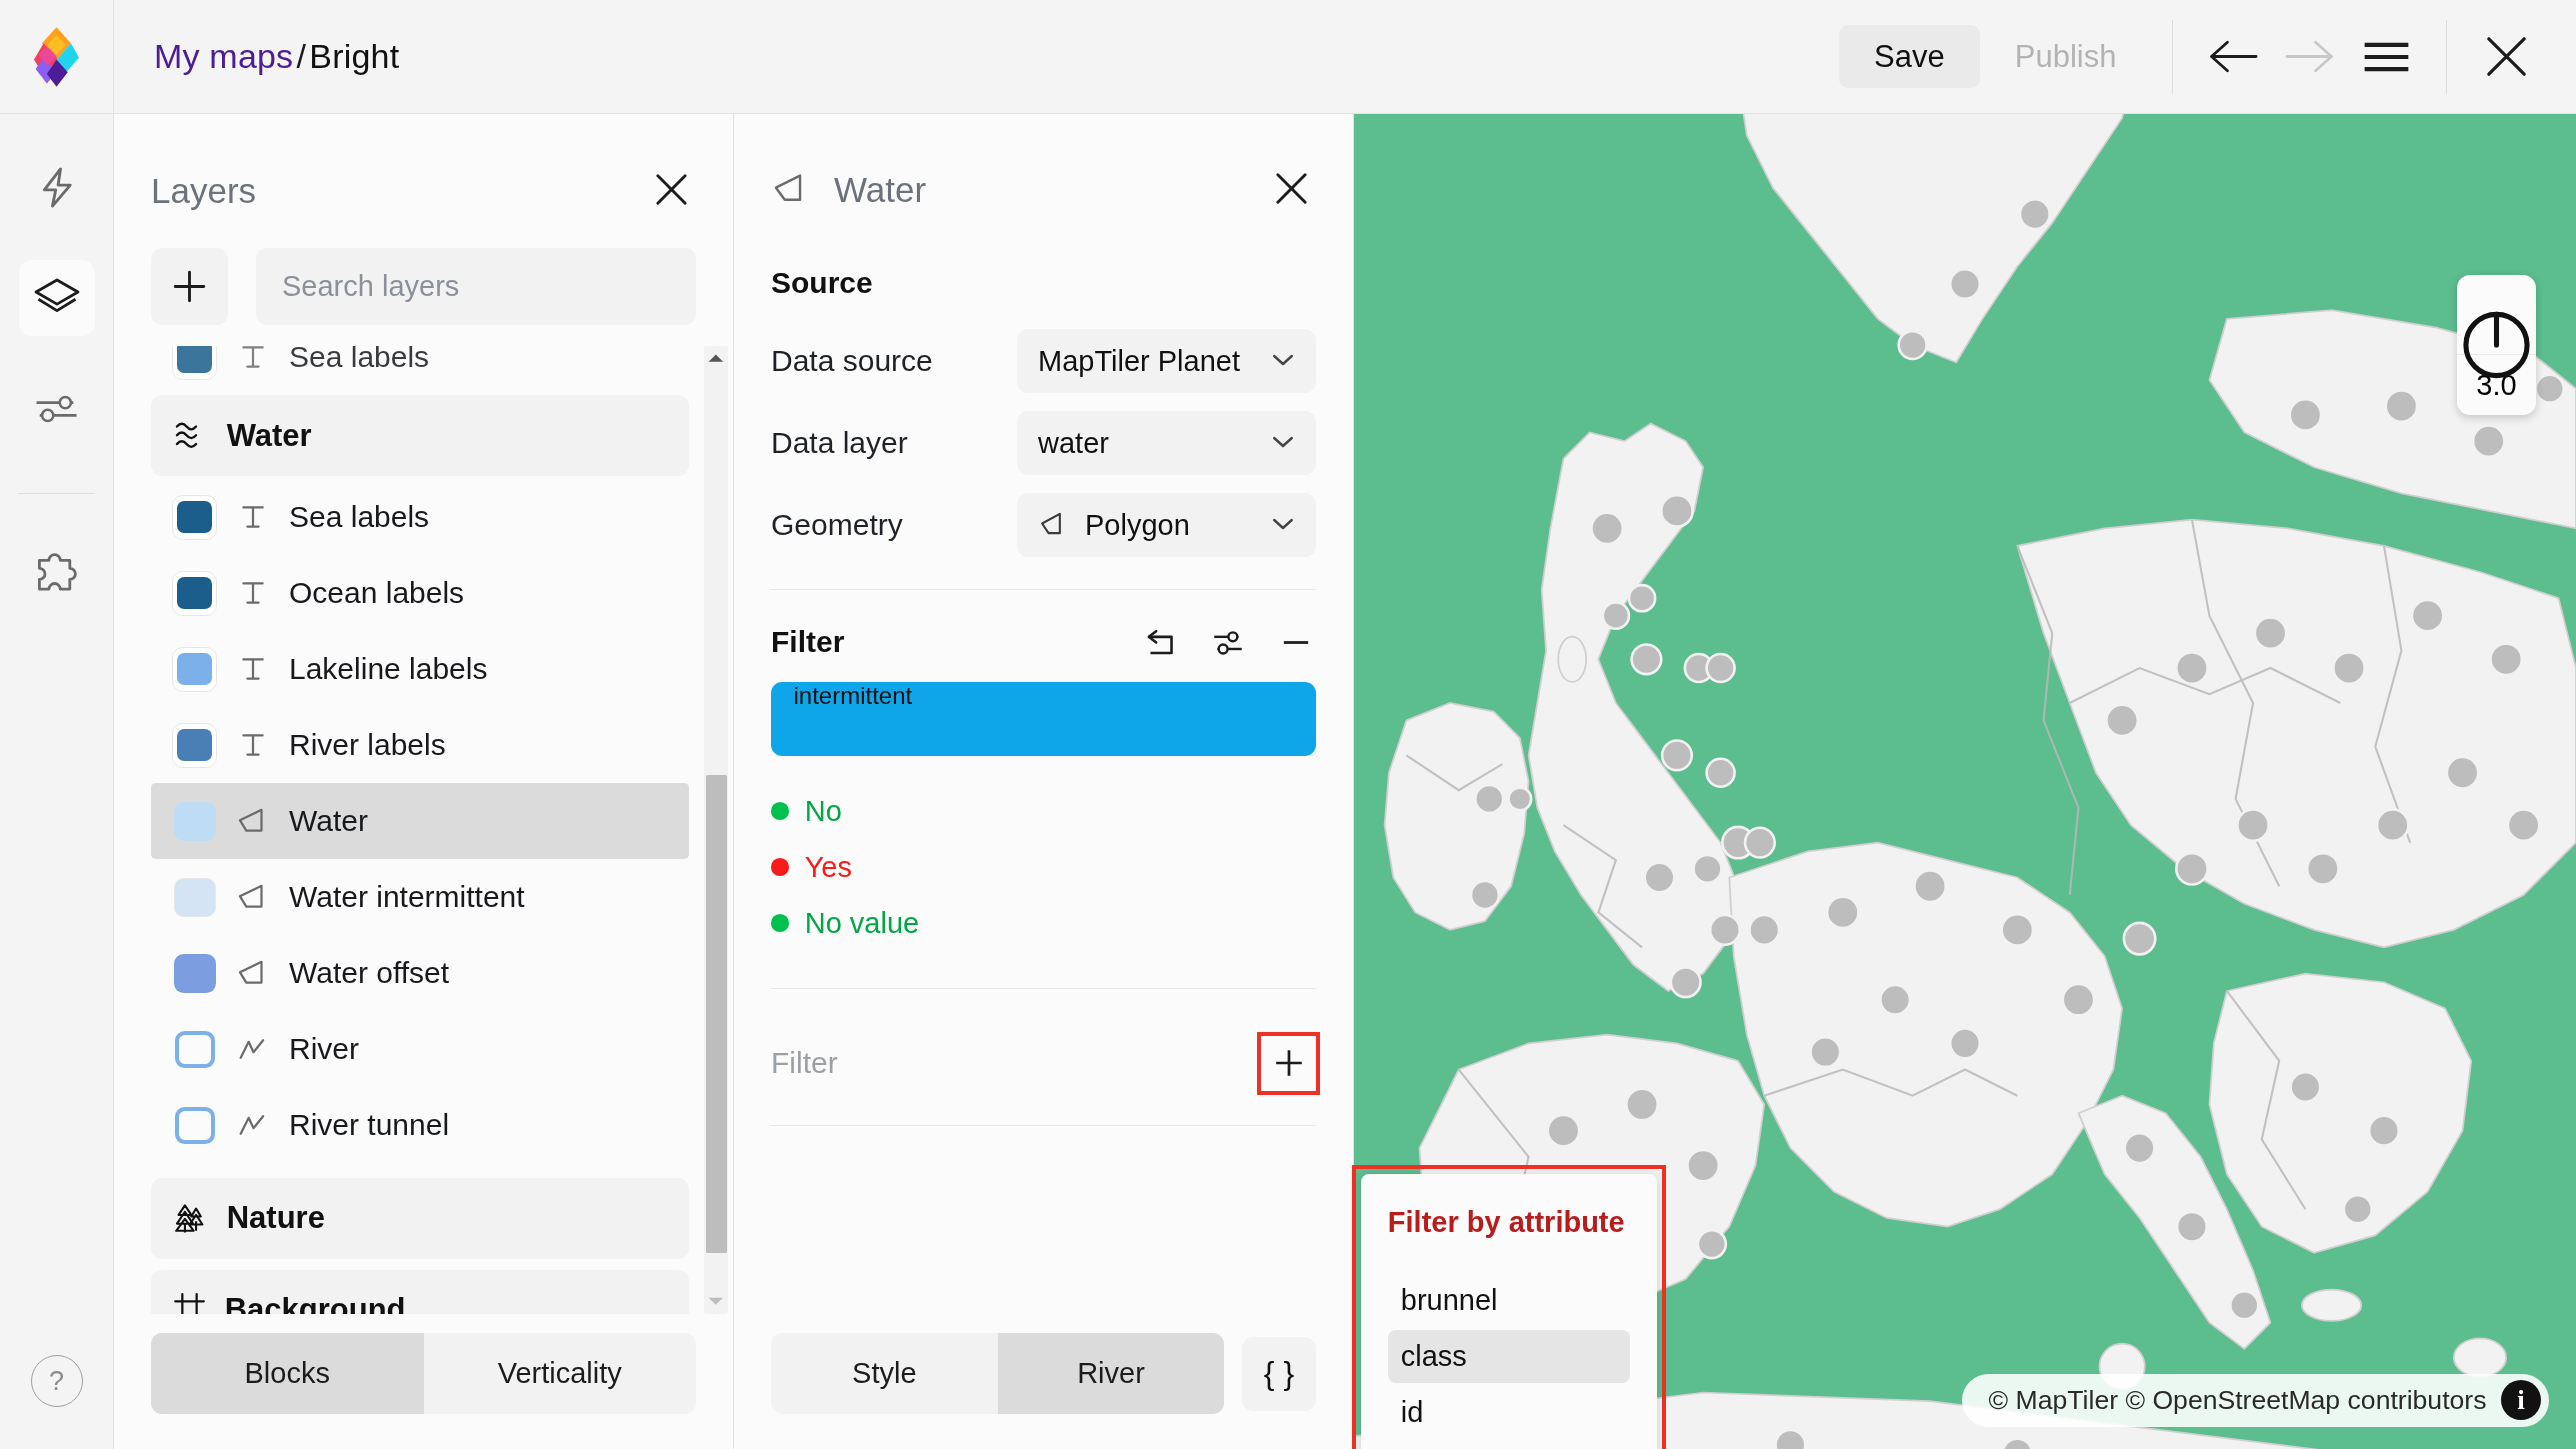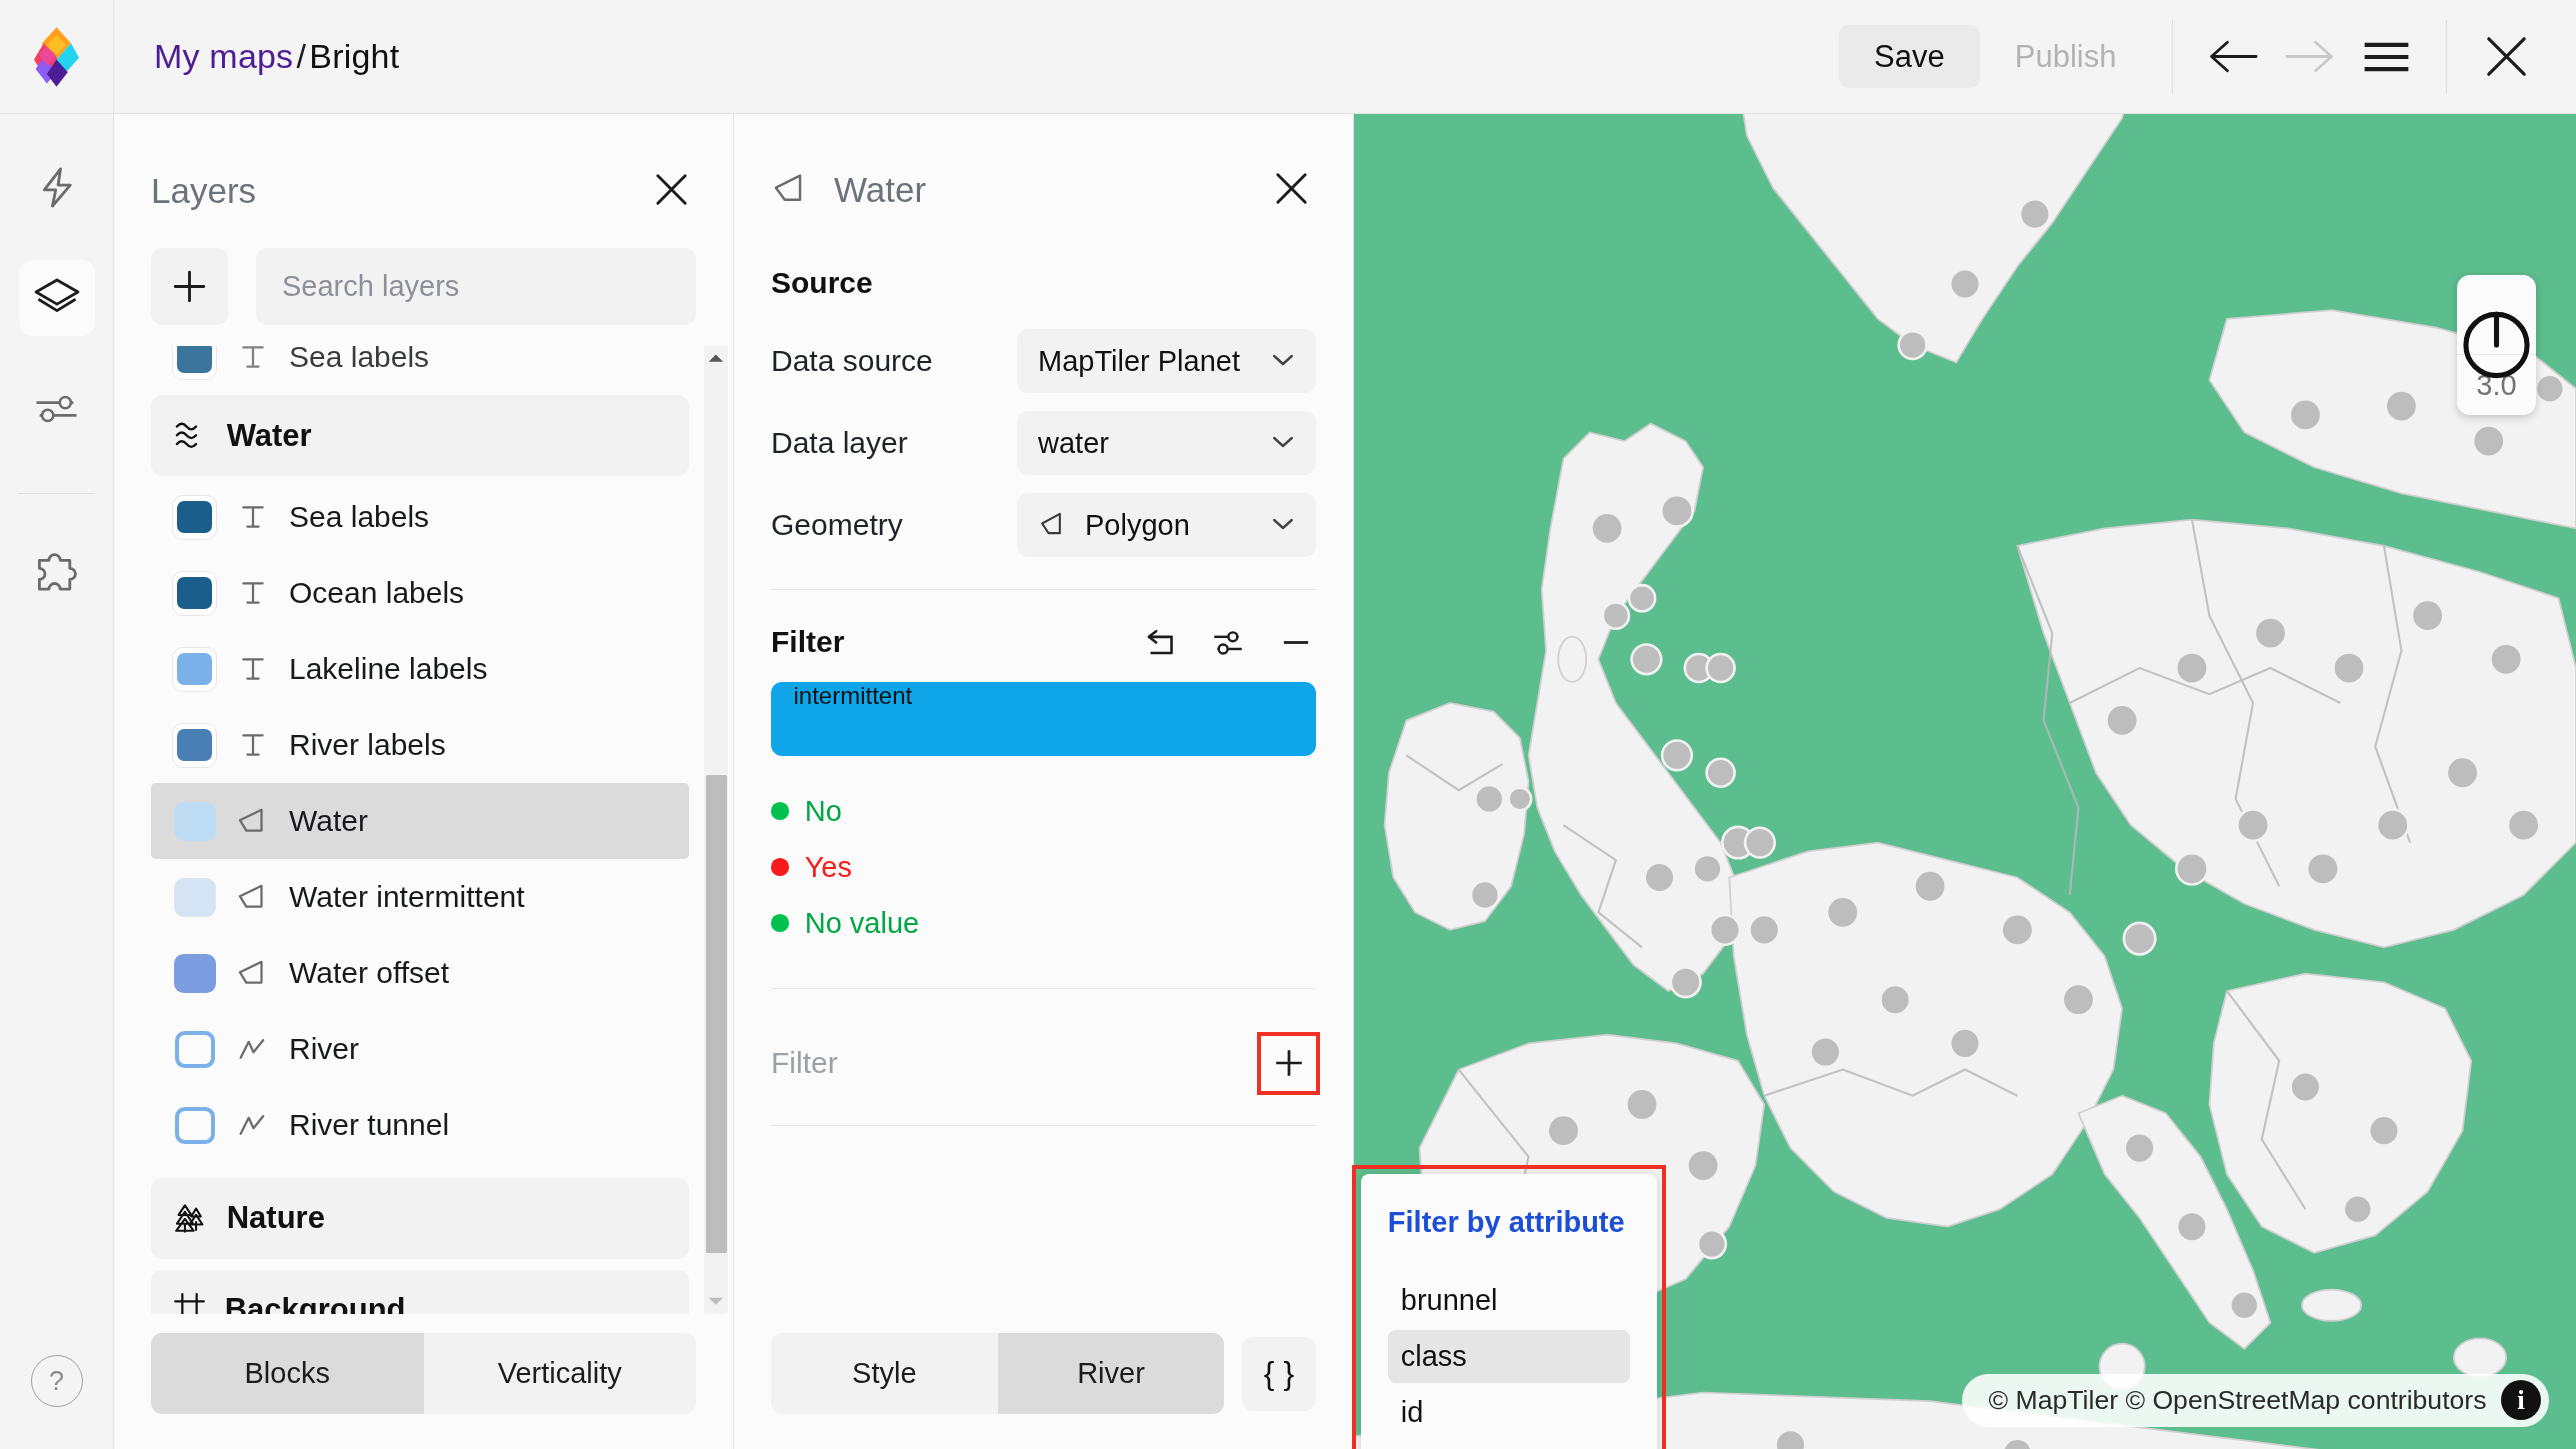--- a/index.html
+++ b/index.html
@@ -193,42 +193,42 @@
 
   
   .map { flex: 1; position: relative; overflow: hidden; background: #5cbd8e; }
   .map svg { position: absolute; inset: 0; width: 100%; height: 100%; }
   .zoom-ctl {
     position: absolute; top: 161px; right: 40px; width: 79px; border-radius: 13px;
     background: #fbfbfb; box-shadow: 0 2.4px 8px rgba(0,0,0,.18); overflow: hidden; z-index: 10;
   }
   .zoom-top { height: 79px; display: flex; align-items: center; justify-content: center; cursor: pointer; }
   .zoom-bot { height: 61px; display: flex; align-items: center; justify-content: center;
-    border-top: 0.8px solid #e8e8e8; font-size: 29px; color: #737373; }
+    border-top: 0.8px solid #e8e8e8; font-size: 29px; color: #000000; }
   .attrib {
     position: absolute; right: 27px; bottom: 22.5px; height: 53px; border-radius: 26.6px;
     background: rgba(255,255,255,.88); display: flex; align-items: center; gap: 14.5px;
     padding: 0 8px 0 27px; font-size: 26.6px; color: #2a2a2a; z-index: 10;
   }
   .info-dot {
     width: 40px; height: 40px; border-radius: 50%; background: #111; color: #fff;
     display: flex; align-items: center; justify-content: center; font-size: 27px;
     font-weight: 700; font-family: "Liberation Serif", serif; cursor: pointer;
   }
 
   
   .attr-pop {
     position: absolute; left: 1352px; top: 1051px; width: 314px; height: 346px;
     border: 4px solid #ee3124; z-index: 50; background: transparent; padding: 4.8px;
   }
   .attr-card {
     width: 100%; height: 100%; background: #fbfbfb; border-radius: 8px;
     box-shadow: 0 1.6px 9.7px rgba(0,0,0,.14); padding: 32px 27px;
   }
-  .attr-title { font-size: 29px; font-weight: 700; color: #1d4ed8; margin-bottom: 35px; }
+  .attr-title { font-size: 29px; font-weight: 700; color: #b91c1c; margin-bottom: 35px; }
   .attr-item {
     font-size: 29px; color: #111; height: 53px; display: flex; align-items: center;
     padding: 0 13px; border-radius: 8px; cursor: pointer; margin-bottom: 3.2px;
   }
   .attr-item.hl { background: #e5e5e5; }
 </style>
 </head>
 <body>
 
 <div id="app">

